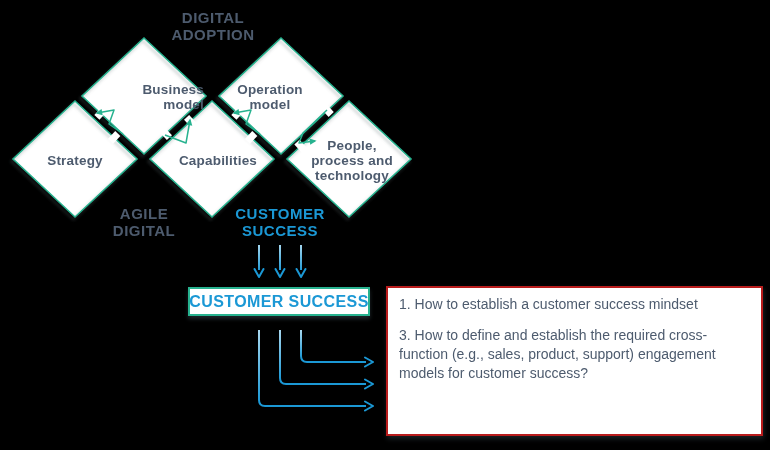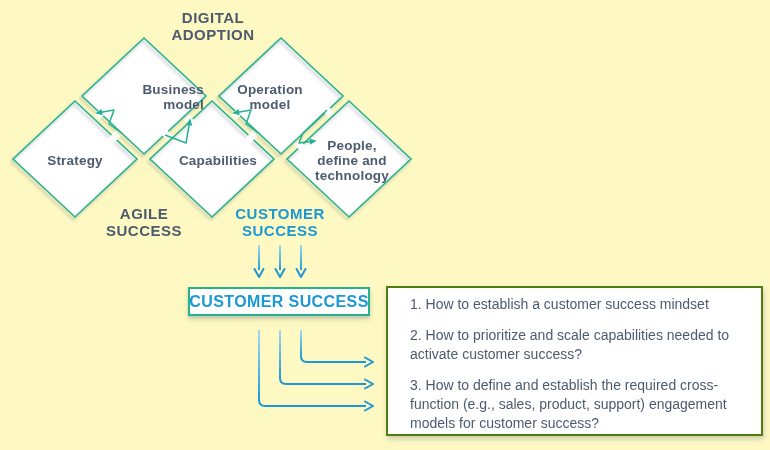--- a/index.html
+++ b/index.html
@@ -1,17 +1,17 @@
 <!DOCTYPE html>
 <html><head>
 <meta charset="utf-8">
 <style>
   html,body{margin:0;padding:0;background:#ffffff;}
   .stage{
-    position:relative;width:770px;height:450px;background:#fef9c3;overflow:hidden;
+    position:relative;width:770px;height:450px;background:#000000;overflow:hidden;
     font-family:"Liberation Sans","DejaVu Sans",sans-serif;
   }
   .stage svg{position:absolute;left:0;top:0;}
   .lbl{position:absolute;color:#4d5b6e;font-weight:700;white-space:pre-line;text-align:center;}
   .lbl-heading{font-size:15px;line-height:17px;letter-spacing:.5px;transform:translateX(-50%);}
   .lbl-heading.blue{color:#1b98d5;}
   .lbl-diamond{font-size:13.5px;line-height:15px;letter-spacing:.2px;transform:translate(-50%,-50%);width:120px;}
   .lbl-digital{left:213px;top:9px;}
   .lbl-agile{left:144px;top:205px;}
   .lbl-cs-flow{left:280px;top:205px;}
@@ -22,22 +22,22 @@
   .lbl-people{left:352px;top:160px;}
   .result-box{
     position:absolute;left:188px;top:287px;width:182px;height:29px;box-sizing:border-box;
     border:2px solid #27b28f;background:#ffffff;
     display:flex;align-items:center;justify-content:center;
     color:#1b98d5;font-weight:700;font-size:16px;letter-spacing:.4px;white-space:nowrap;
     box-shadow:0 3px 4px rgba(90,110,120,.35);
   }
   .q-box{
     position:absolute;left:386px;top:286px;width:377px;height:150px;box-sizing:border-box;
-    border:2px solid #4d7c0f;background:#ffffff;
-    padding:7px 22px;color:#4d5b6e;font-size:14px;line-height:19px;
+    border:2px solid #b91c1c;background:#ffffff;
+    padding:7px 11px;color:#4d5b6e;font-size:14px;line-height:19px;
     box-shadow:1px 3px 5px rgba(90,110,120,.3);
   }
   .q-box p{margin:0 0 12px 0;}
   .q-box p:last-child{margin-bottom:7px;}
 </style>
 </head>
 <body>
 
 <div class="stage">
 
@@ -113,37 +113,36 @@
     <g fill="none" stroke-width="2">
       <path stroke="url(#gE1)" d="M301,330 L301,356 Q301,362 307,362 L366,362" marker-end="url(#blueArrow)"></path>
       <path stroke="url(#gE2)" d="M280,330 L280,378 Q280,384 286,384 L366,384" marker-end="url(#blueArrow)"></path>
       <path stroke="url(#gE3)" d="M259,330 L259,400 Q259,406 265,406 L366,406" marker-end="url(#blueArrow)"></path>
     </g>
   </svg>
 
   <div class="lbl lbl-heading lbl-digital">DIGITAL
 ADOPTION</div>
   <div class="lbl lbl-heading lbl-agile">AGILE
-SUCCESS</div>
+DIGITAL</div>
   <div class="lbl lbl-diamond lbl-strategy">Strategy</div>
 
   <div class="lbl lbl-heading blue lbl-cs-flow">CUSTOMER
 SUCCESS</div>
   <div class="lbl lbl-diamond lbl-business">Business
 model</div>
   <div class="lbl lbl-diamond lbl-capabilities">Capabilities</div>
   <div class="lbl lbl-diamond lbl-operation">Operation
 model</div>
   <div class="lbl lbl-diamond lbl-people">People,
-define and
+process and
 technology</div>
 
   <div class="result-box">
     <span>CUSTOMER SUCCESS</span>
   </div>
 
   <div class="q-box">
     <p>1. How to establish a customer success mindset</p>
-    <p>2. How to prioritize and scale capabilities needed to activate customer success?</p>
     <p>3. How to define and establish the required cross-function (e.g., sales, product, support) engagement models for customer success?</p>
   </div>
 
 </div>
 
 </body></html>

